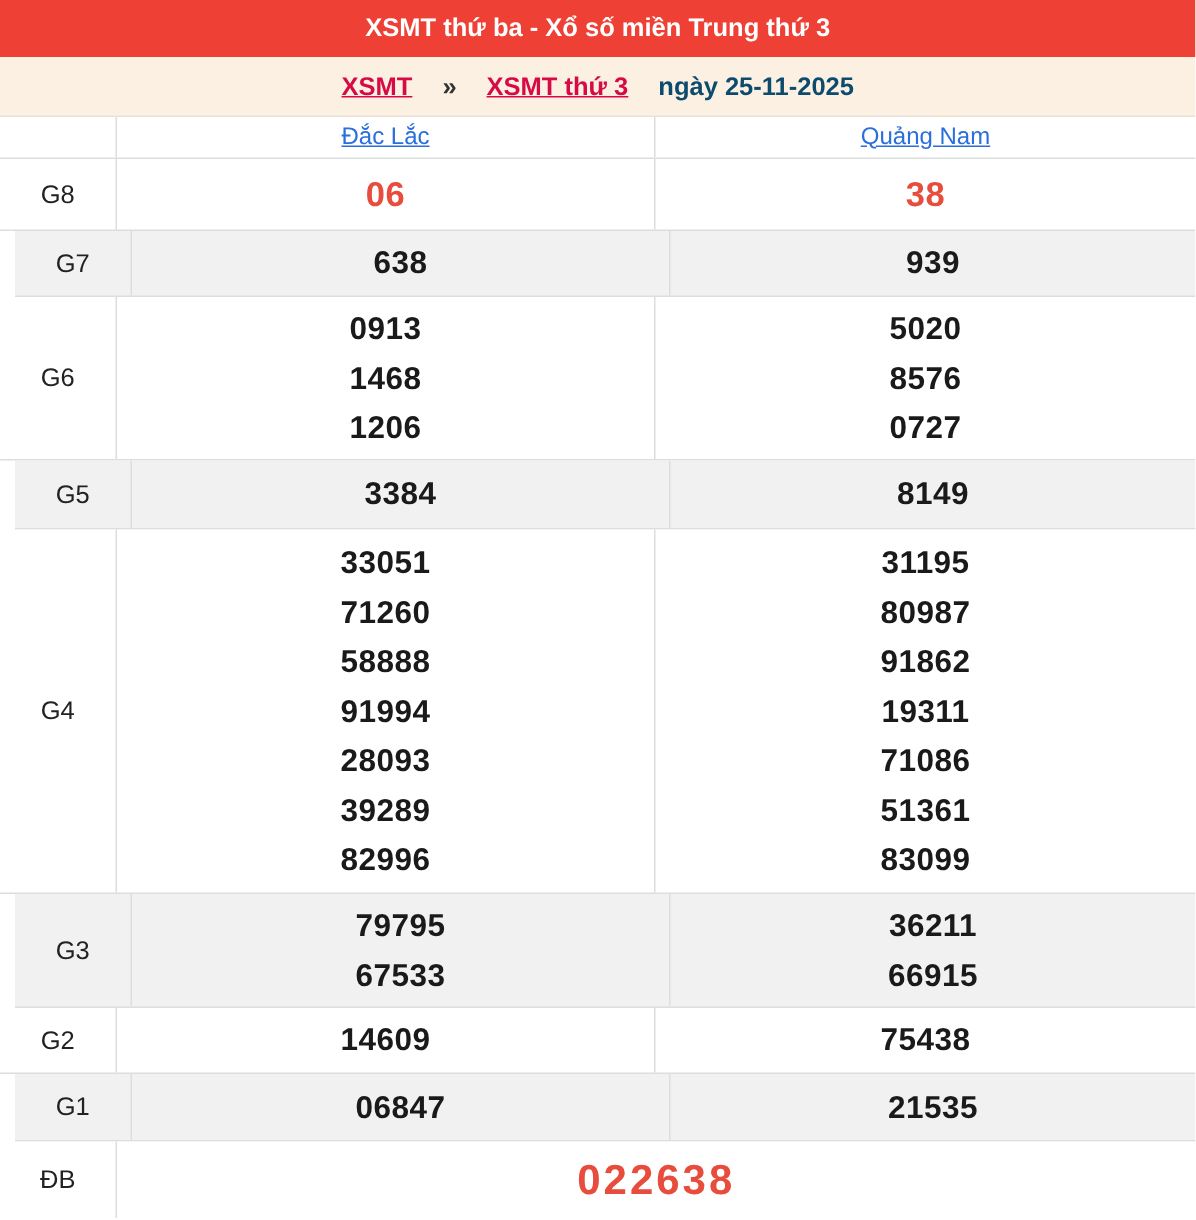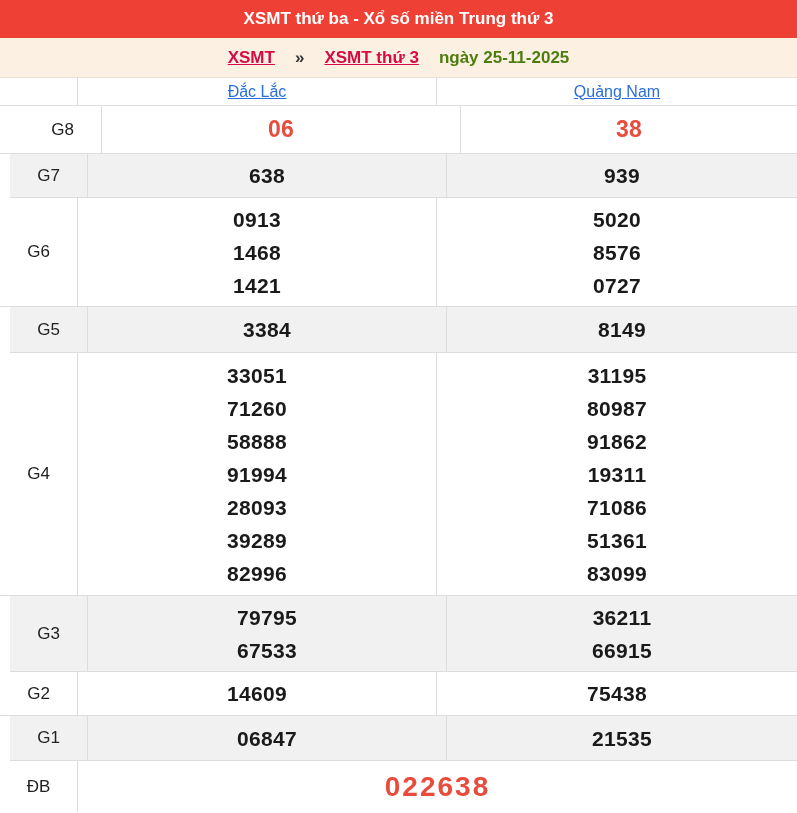--- a/index.html
+++ b/index.html
@@ -21,21 +21,21 @@
   .breadcrumb {
     height: 40px;
     background: var(--breadcrumb-bg, #fcf0e3);
     display: flex; align-items: center; justify-content: center;
     gap: 20px;
     font-size: 17px; font-weight: bold;
     border-bottom: 1px solid #e9e1d6;
   }
   .bc-link { color: var(--link-red, #d60b46); text-decoration: underline; cursor: pointer; }
   .bc-sep  { color: #333333; }
-  .bc-date { color: #4d7c0f; }
+  .bc-date { color: #0c4a6e; }
 
   .table { width: 797px; border-radius: 26px; }
   .trow {
     display: flex;
     border-bottom: 1px solid var(--border, #dddddd);
     background: #ffffff;
   }
   .trow:last-child { border-bottom: none; }
   .trow.shade { background: var(--row-shade, #f1f1f1); margin-left: 10px; }
   .trow.head { height: 28px; }
@@ -86,21 +86,21 @@
 <div class="table">
     <div class="trow head">
       <div class="pcell"></div>
       <div class="vcell">
         <a class="col-link">Đắc Lắc</a>
       </div>
       <div class="vcell">
         <a class="col-link">Quảng Nam</a>
       </div>
     </div>
-    <div class="trow" style="height: 48px; padding-left: 24px;">
+    <div class="trow" style="height: 48px;">
       <div class="pcell">G8</div>
       <div class="vcell">
         <div class="num red">06</div>
       </div>
       <div class="vcell">
         <div class="num red">38</div>
       </div>
     </div>
     <div class="trow shade" style="height: 44px;">
       <div class="pcell">G7</div>
@@ -109,21 +109,21 @@
       </div>
       <div class="vcell">
         <div class="num">939</div>
       </div>
     </div>
     <div class="trow" style="height: 109px;">
       <div class="pcell">G6</div>
       <div class="vcell">
         <div class="num">0913</div>
         <div class="num">1468</div>
-        <div class="num">1421</div>
+        <div class="num">1206</div>
       </div>
       <div class="vcell">
         <div class="num">5020</div>
         <div class="num">8576</div>
         <div class="num">0727</div>
       </div>
     </div>
     <div class="trow shade" style="height: 46px;">
       <div class="pcell">G5</div>
       <div class="vcell">

